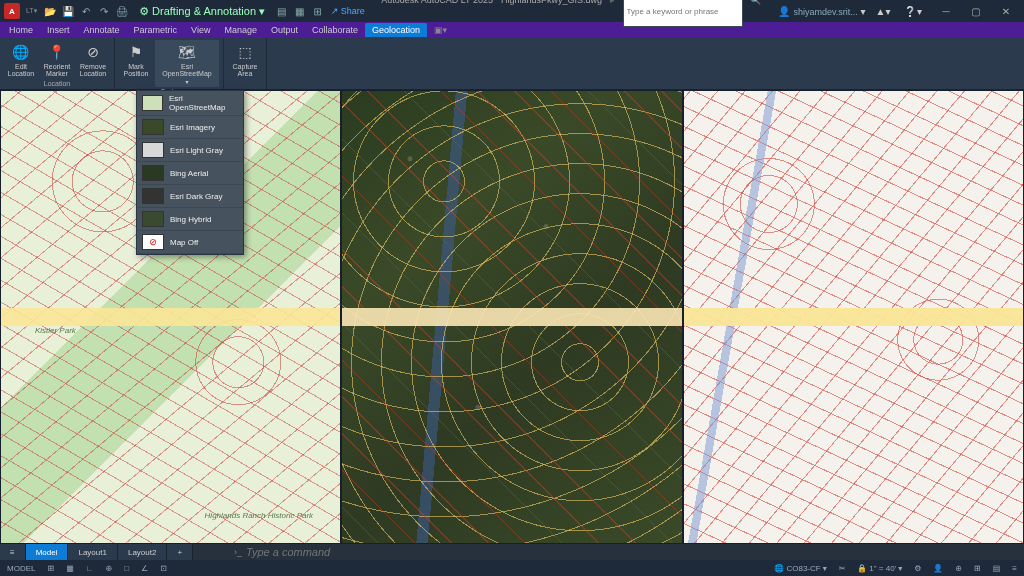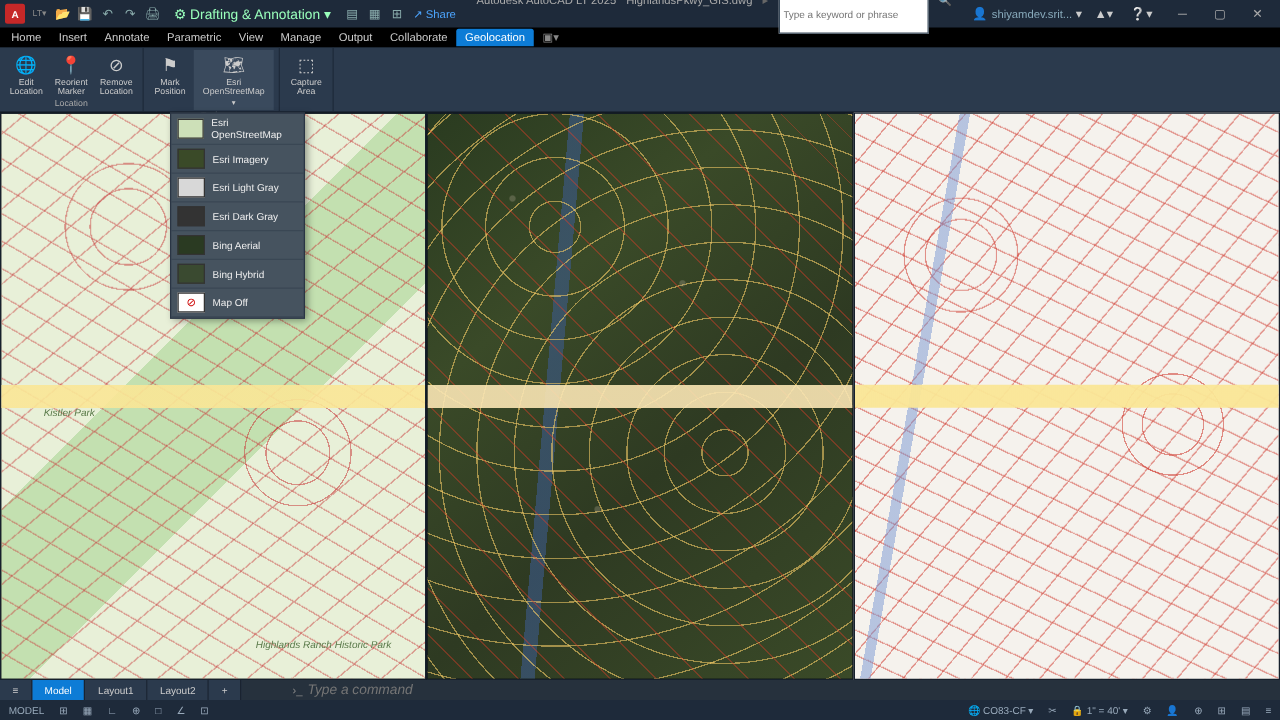--- a/index.html
+++ b/index.html
@@ -7,21 +7,21 @@
 .titlebar { height: 22px; background: #1e2a3a; display: flex; align-items: center; padding: 0 4px; gap: 6px; }
 .app-icon { width: 16px; height: 16px; background: #c62828; border-radius: 2px; display: flex; align-items: center; justify-content: center; color: #fff; font-weight: bold; font-size: 8px; }
 .qat { display: flex; gap: 4px; align-items: center; }
 .qat span { width: 14px; height: 14px; display: inline-flex; align-items: center; justify-content: center; color: #8aa; font-size: 10px; }
 .workspace { color: #9fb; font-size: 11px; padding: 0 4px; }
 .title-center { flex: 1; display: flex; justify-content: center; gap: 8px; color: #aaa; font-size: 9px; }
 .search-box { width: 120px; height: 32px; background: #ffffff; border: 1px solid #3a4a5a; color: #777; padding: 0 3px; font-size: 8px; }
 .user { color: #8ab; font-size: 9px; margin-top: 19px; }
 .win-controls { display: flex; gap: 2px; margin-left: auto; }
 .win-controls span { width: 28px; height: 18px; display: flex; align-items: center; justify-content: center; color: #aaa; }
-.menubar { height: 16px; background: #000000; display: flex; align-items: center; padding: 0 2px; font-size: 9px; }
+.menubar { height: 16px; background: #4c1d95; display: flex; align-items: center; padding: 0 2px; font-size: 9px; }
 .menubar span { padding: 2px 7px; color: #ccc; cursor: default; }
 .menubar .active { background: #0d7cd6; color: #fff; border-radius: 2px 2px 0 0; }
 .ribbon { height: 52px; background: #2b3a4d; display: flex; align-items: stretch; border-bottom: 1px solid #1a2330; }
 .panel { display: flex; flex-direction: column; border-right: 1px solid #1e2a3a; padding: 2px 4px; }
 .panel-buttons { display: flex; gap: 2px; flex: 1; }
 .ribbon-btn { width: 34px; display: flex; flex-direction: column; align-items: center; justify-content: flex-start; padding: 2px; font-size: 7px; text-align: center; color: #ccc; gap: 1px; }
 .ribbon-btn .ico { width: 20px; height: 20px; display: flex; align-items: center; justify-content: center; font-size: 14px; }
 .panel-label { text-align: center; font-size: 7px; color: #aaa; padding-top: 1px; }
 .dd-active { background: #3a4a5d; }
 .dropdown { position: absolute; top: 90px; left: 136px; width: 108px; background: #46535f; border: 1px solid #2a3544; z-index: 100; box-shadow: 2px 2px 6px rgba(0,0,0,0.4); }
@@ -179,26 +179,26 @@
     </div>
   <div class="dd-item">
       <div class="dd-thumb" style="background:#3a4a28;"></div>
       <span>Esri Imagery</span>
     </div>
   <div class="dd-item">
       <div class="dd-thumb" style="background:#d8d8d8;"></div>
       <span>Esri Light Gray</span>
     </div>
   <div class="dd-item">
+      <div class="dd-thumb" style="background:#2a3a22;"></div>
+      <span>Bing Aerial</span>
+    </div>
+  <div class="dd-item">
       <div class="dd-thumb" style="background:#333;"></div>
       <span>Esri Dark Gray</span>
-    </div>
-  <div class="dd-item">
-      <div class="dd-thumb" style="background:#2a3a22;"></div>
-      <span>Bing Aerial</span>
     </div>
   <div class="dd-item">
       <div class="dd-thumb" style="background:#3a4a30;"></div>
       <span>Bing Hybrid</span>
     </div>
   <div class="dd-item">
       <div class="dd-thumb" style="background:#fff;color:#c00;">⊘</div>
       <span>Map Off</span>
     </div>
 </div>

